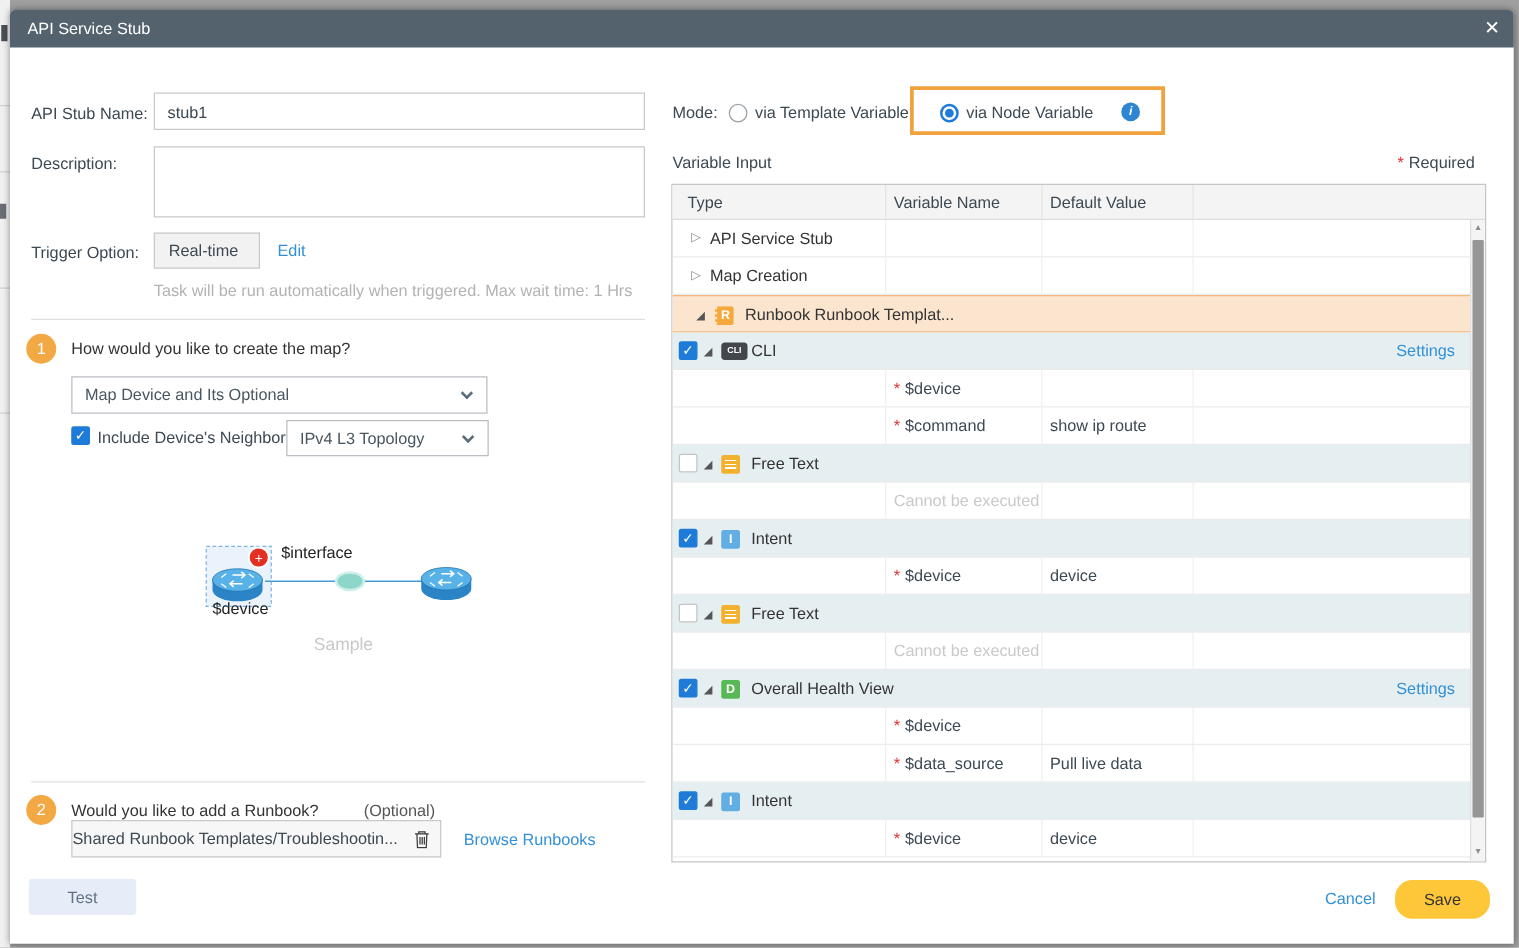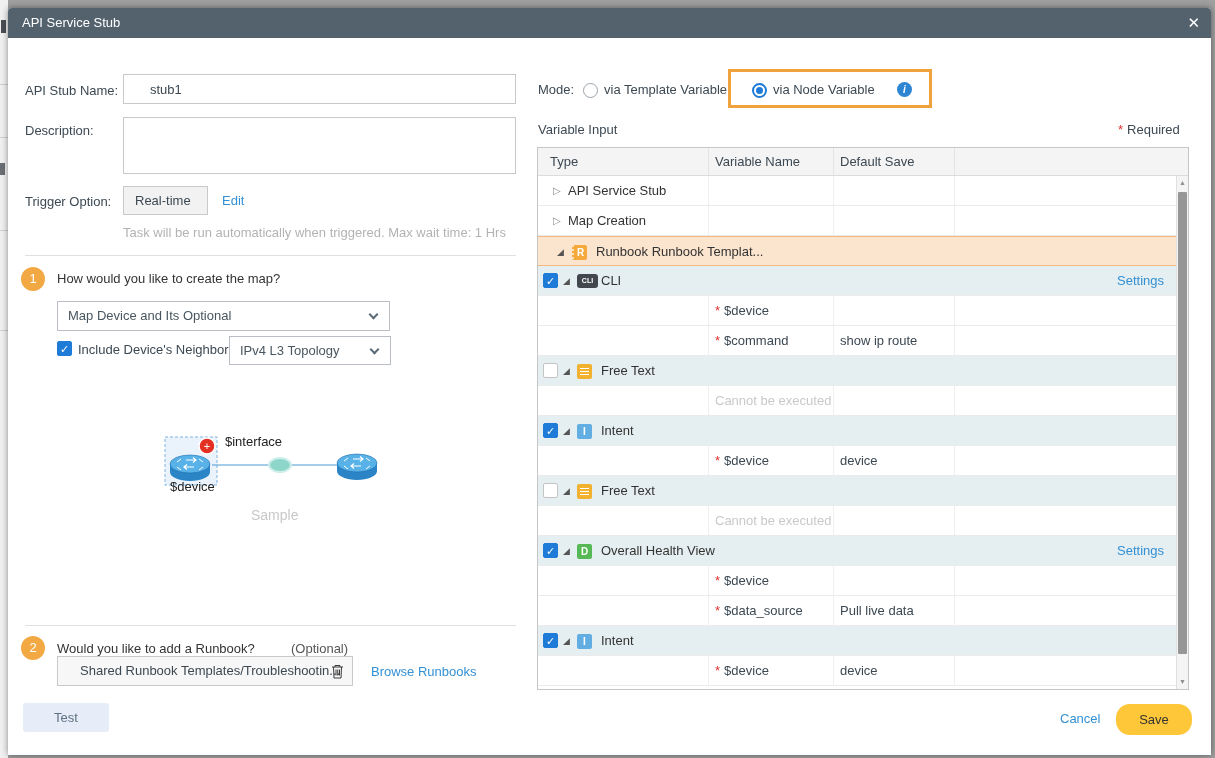--- a/index.html
+++ b/index.html
@@ -12,21 +12,21 @@
 
   .modal { position:absolute; left:8px; top:8px; width:1203px; height:747px; background:#fff;
     border-radius:4px 4px 0 0; box-shadow:0 0 6px rgba(0,0,0,.45); }
   .mhead { position:absolute; left:0; top:0; width:100%; height:30px; background:var(--header_bg);
     border-radius:4px 4px 0 0; color:#fff; line-height:30px; }
   .mtitle { position:absolute; left:14px; top:0; font-size:13px; }
   .mclose { position:absolute; right:11px; top:0; font-size:15px; color:#fff; cursor:pointer; }
 
   .lbl { position:absolute; color:#3c4852; }
   .tin { position:absolute; border:1px solid #c9c9c9; background:#fff; font-family:inherit;
-    font-size:13px; color:#3c4852; padding:0 26px; }
+    font-size:13px; color:#3c4852; padding:0 10px; }
   .link { position:absolute; color:var(--link); cursor:pointer; }
   .help { position:absolute; color:#b3b3b3; }
   .hr { position:absolute; height:1px; background:#e0e0e0; width:491px; left:17px; }
   .stepnum { position:absolute; width:24px; height:24px; border-radius:50%; background:var(--step_orange);
     color:#fff; text-align:center; line-height:24px; font-size:13px; }
   .q { position:absolute; font-weight:normal; color:#333; }
   .sel { position:absolute; border:1px solid #b9bec4; background:#fff; color:#49565f;
     line-height:28px; padding:0 10px; }
   .sel .chev { position:absolute; right:12px; top:9px; width:7px; height:7px;
     border-right:2px solid #5c6b78; border-bottom:2px solid #5c6b78; transform:rotate(45deg); }
@@ -153,21 +153,21 @@
   </svg>
   <span class="dlabel" style="left:217px;top:426px">$interface</span>
   <span class="dlabel" style="left:162px;top:471px">$device</span>
   <span class="sample">Sample</span>
 
   <div class="hr" style="top:617px"></div>
 
   <span class="stepnum" style="left:13px;top:628px">2</span>
   <span class="q" style="left:49px;top:633px">Would you like to add a Runbook?</span>
   <span class="lbl" style="left:283px;top:633px;color:#555">(Optional)</span>
-  <div class="gray-box" style="left:49px;top:648px;width:296px;height:30px;line-height:28px;padding-left:22px;background:#f7f7f7">
+  <div class="gray-box" style="left:49px;top:648px;width:296px;height:30px;line-height:28px;padding-left:0;background:#f7f7f7">
     <span>Shared Runbook Templates/Troubleshootin...</span>
     <svg class="trash" width="13" height="15" viewBox="0 0 13 15">
       <path d="M1,3 H12 M4,3 V1.5 H9 V3 M2.5,3 L3,14 H10 L10.5,3 M5,5.5 V11.5 M6.75,5.5 V11.5 M8.5,5.5 V11.5" stroke="#3a3a3a" stroke-width="1" fill="none"></path>
     </svg>
   </div>
   <span class="link" style="left:363px;top:656px">Browse Runbooks</span>
   <div class="btn btn-test">Test</div>
 
   <span class="lbl" style="left:530px;top:74px">Mode:</span>
   <span class="radio" style="left:575px;top:75px"></span>
@@ -177,21 +177,21 @@
   <span class="lbl" style="left:765px;top:74px">via Node Variable</span>
   <span class="info" style="left:889px;top:74px">i</span>
 
   <span class="lbl" style="left:530px;top:114px">Variable Input</span>
   <span class="lbl" style="left:1110px;top:114px"><span class="req">*</span><span>Required</span></span>
 
   <div class="vtable">
     <div class="thead" id="vhead">
         <div>Type</div>
         <div>Variable Name</div>
-        <div>Default Save</div>
+        <div>Default Value</div>
         <div></div>
       </div>
     <div class="tbody" id="vbody">
         <div class="tr kind-group grid">
           <div style="position: relative; padding-left: 0px;">
             <span class="tri c" style="left: 15px;">▷</span>
             <span class="rlabel" style="left: 30px;">API Service Stub</span>
           </div>
           <div></div>
           <div></div>

